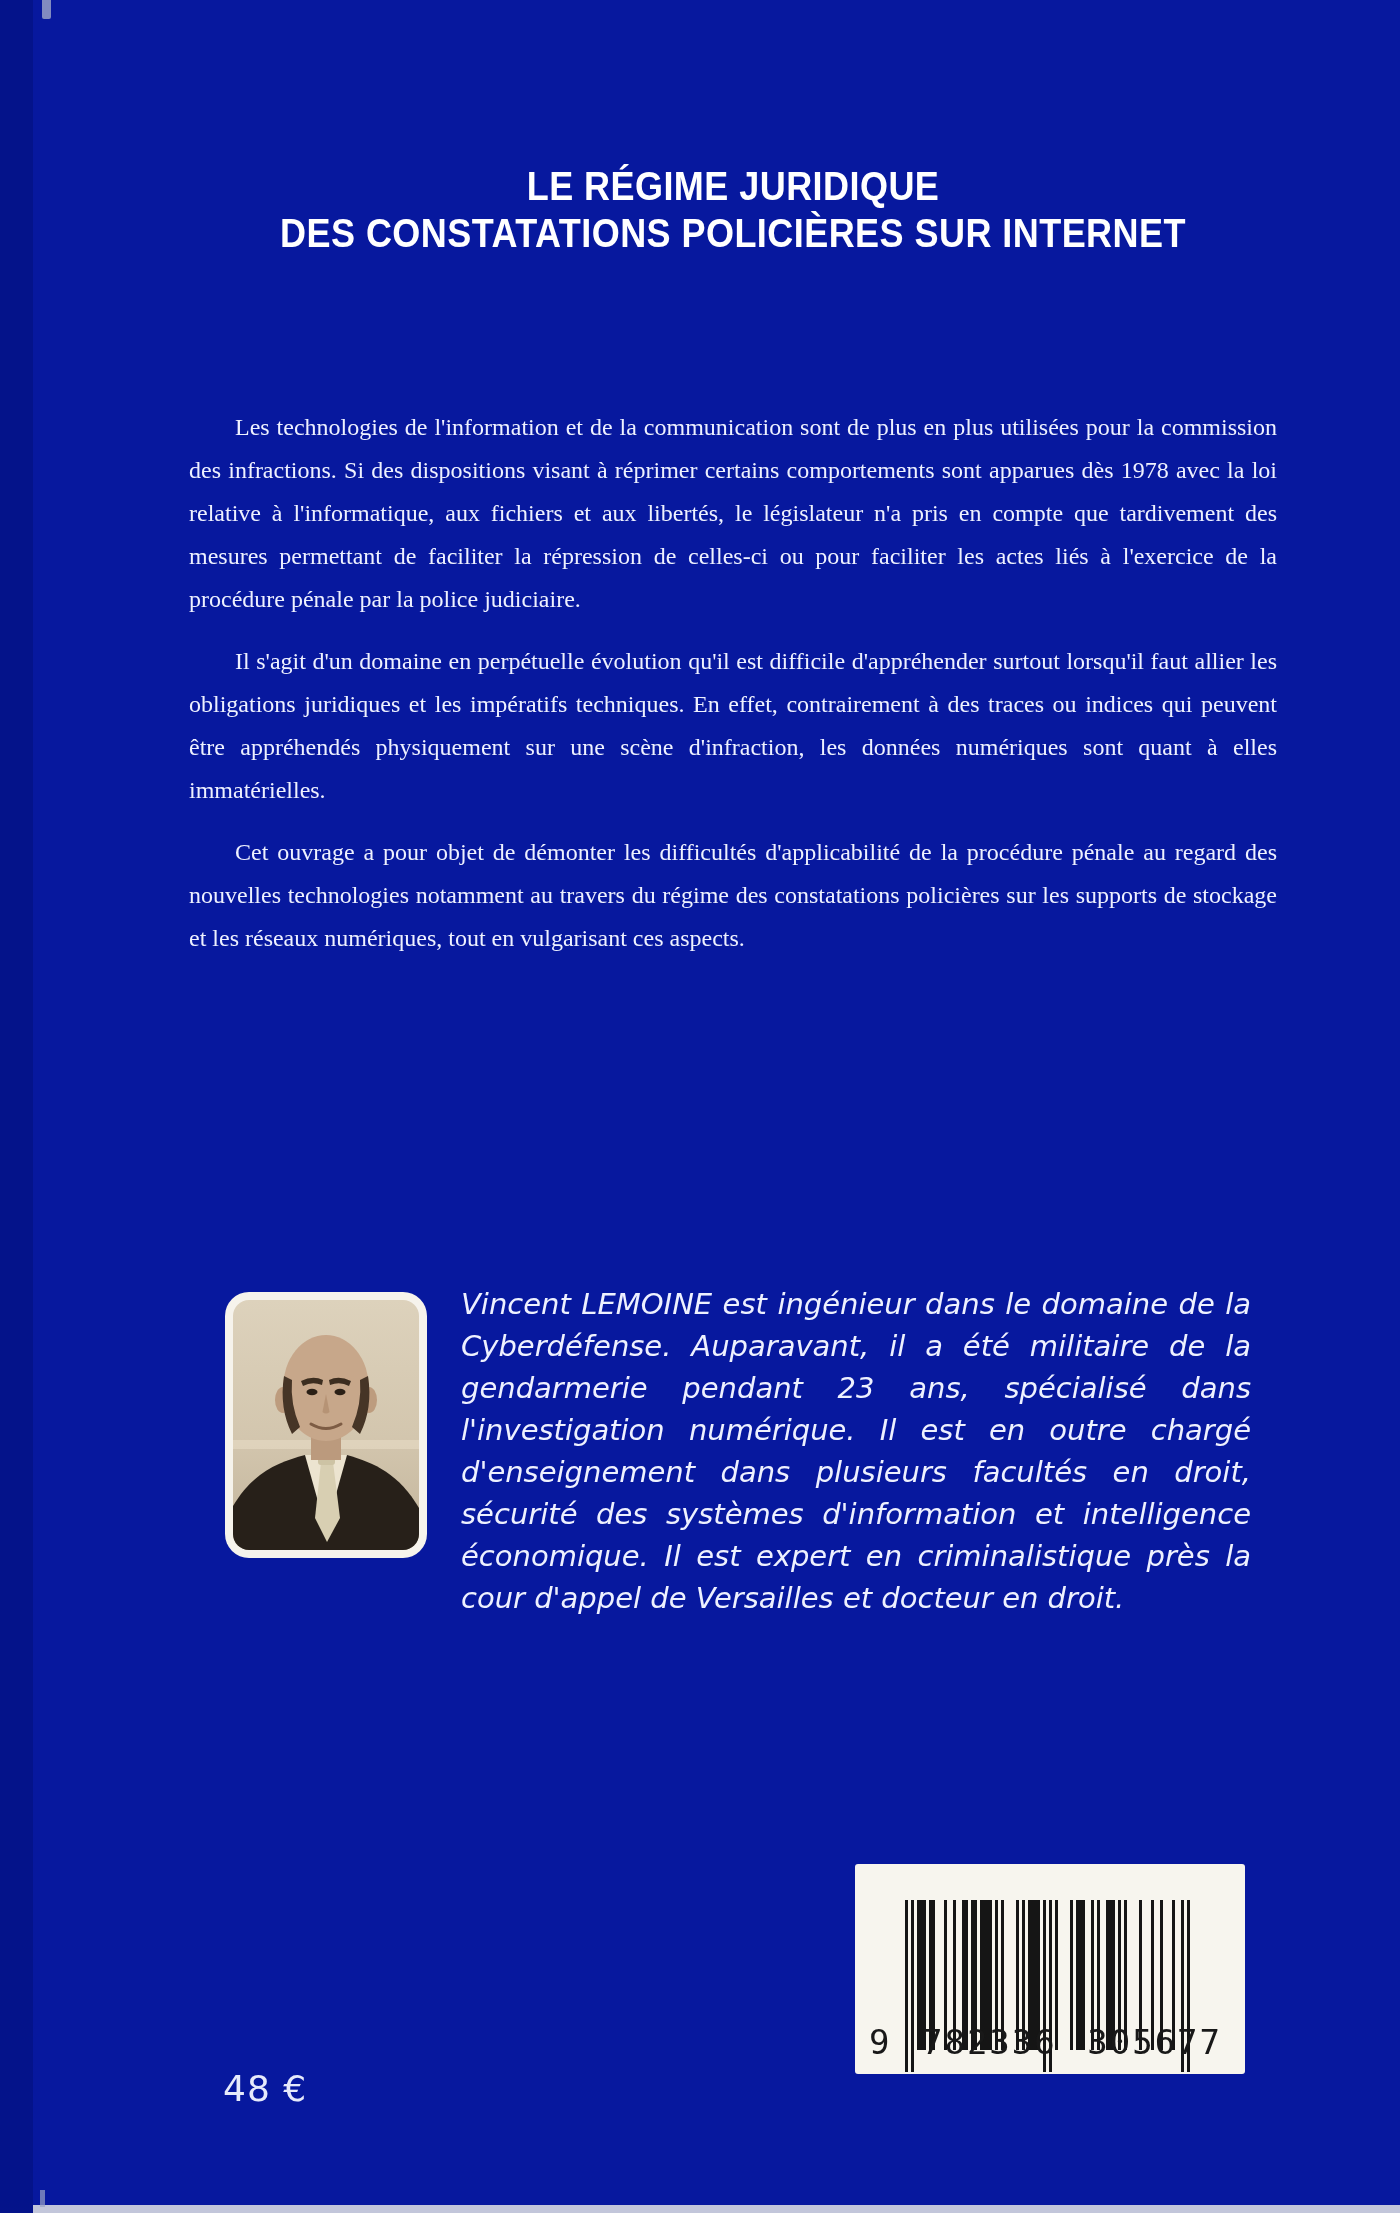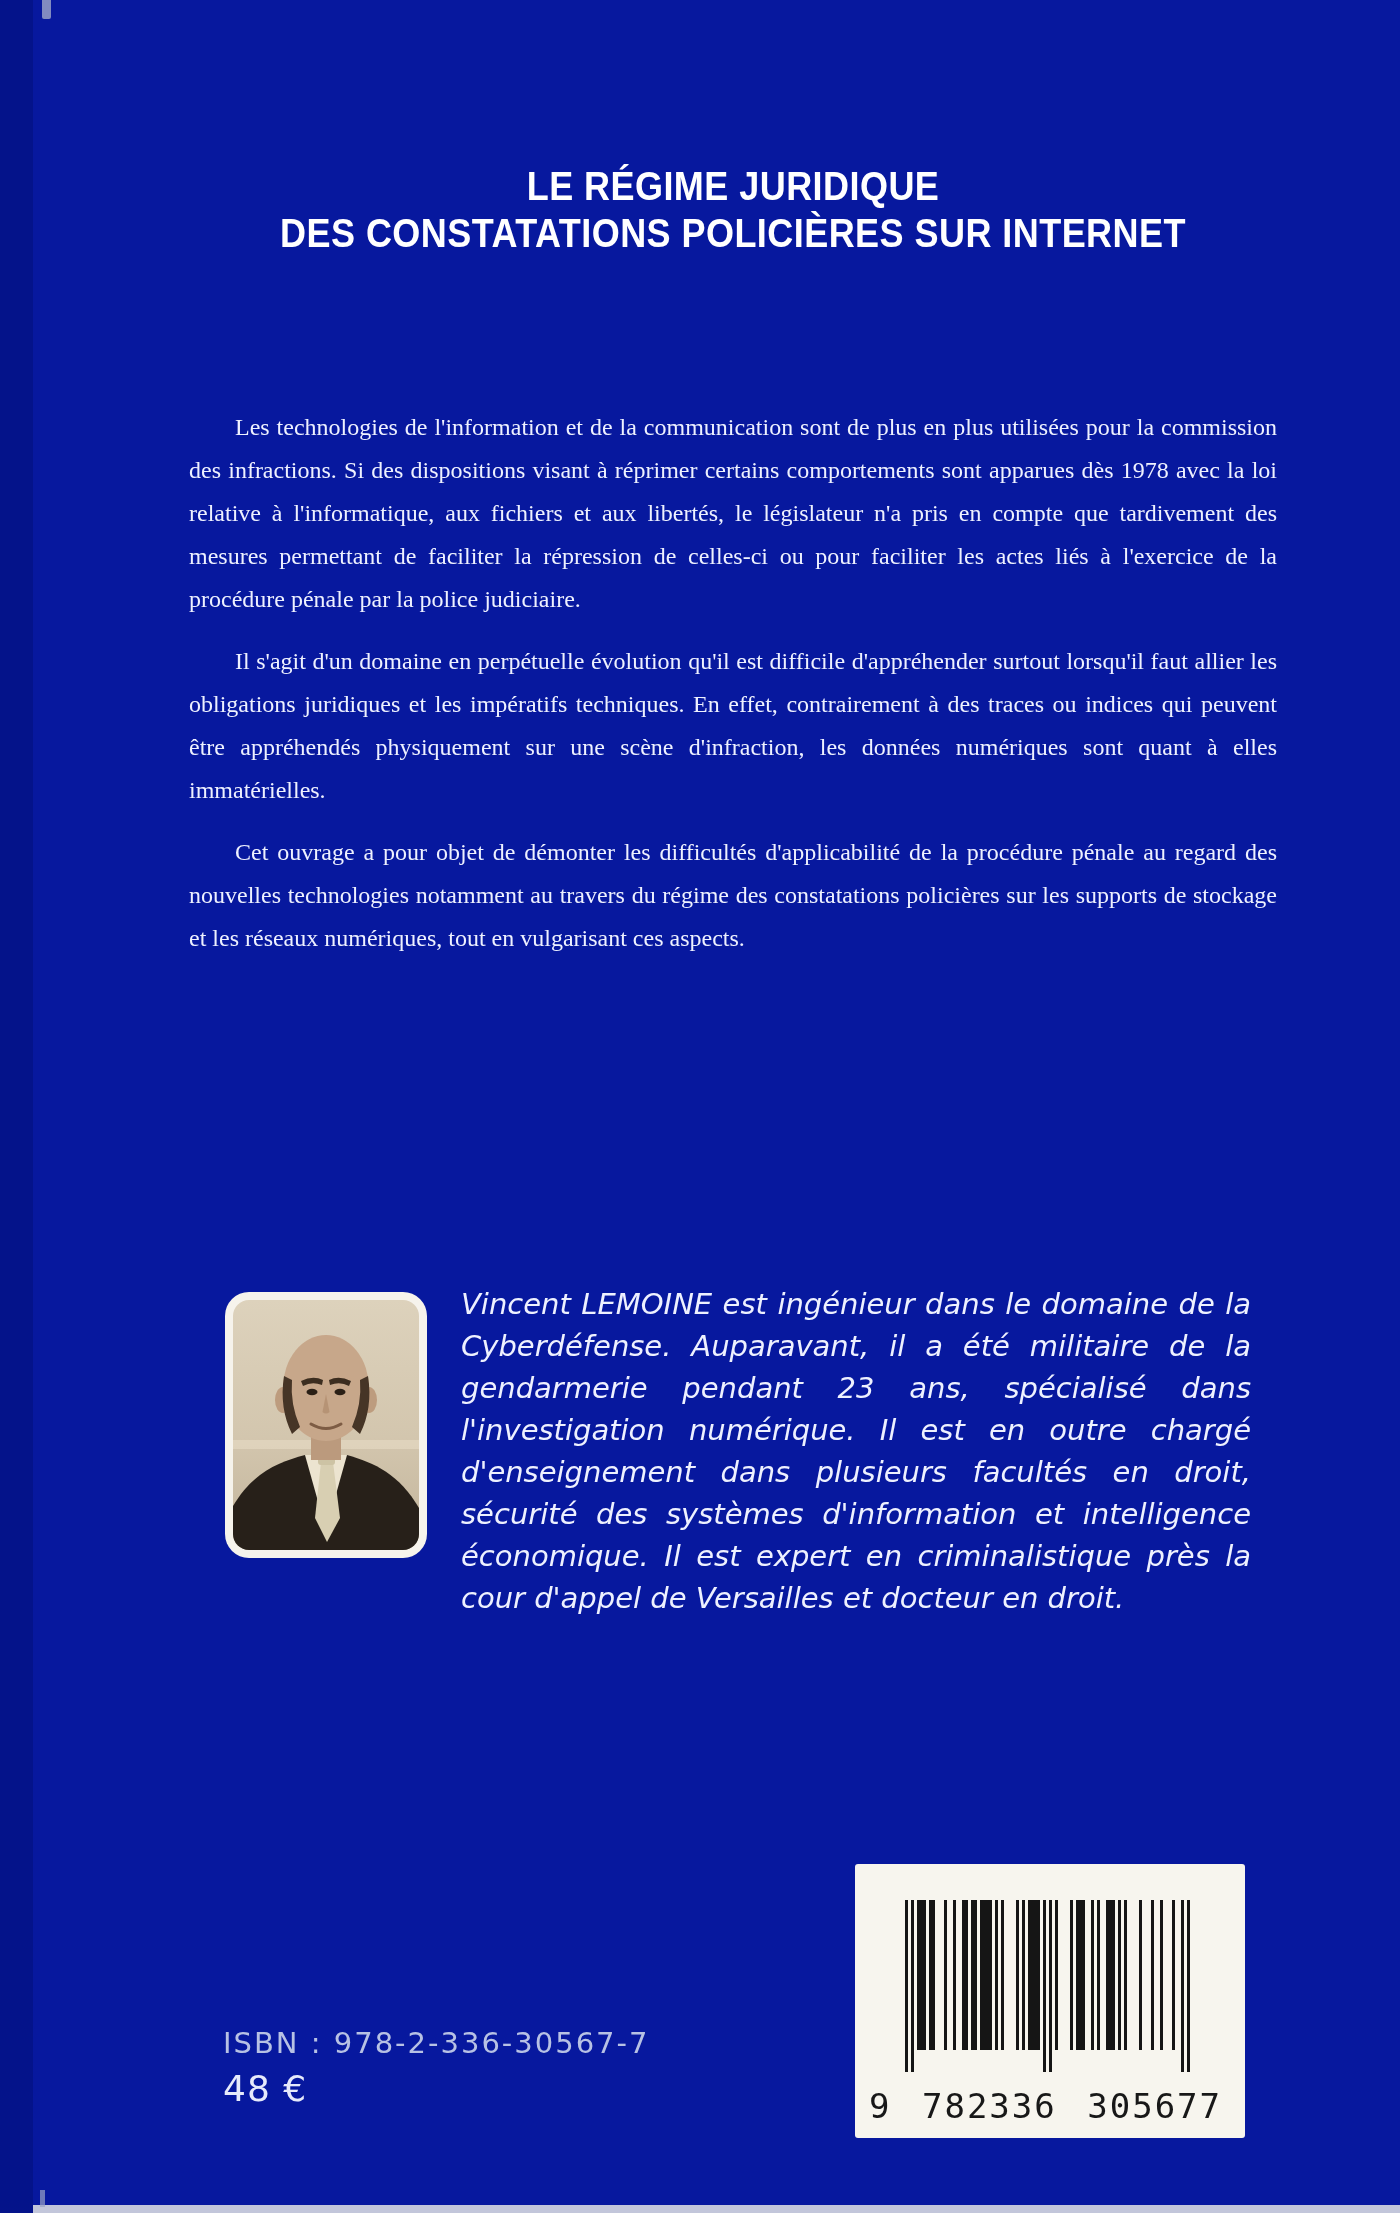--- a/index.html
+++ b/index.html
@@ -52,21 +52,21 @@
   .synopsis p{text-indent:46px;margin:0 0 19px 0;}
   .author-photo{
     position:absolute;left:192px;top:1292px;width:202px;height:266px;
   }
   .author-bio{
     position:absolute;left:428px;top:1283px;width:790px;
     color:var(--text);font-style:italic;
     font-size:29px;line-height:42px;text-align:justify;
   }
   .barcode-panel{
-    position:absolute;left:822px;top:1864px;width:390px;height:274px;
+    position:absolute;left:822px;top:1864px;width:390px;height:210px;
     background:var(--panel);border-radius:3px;
   }
   .barcode-bars{
     position:absolute;left:50px;top:36px;height:172px;
     display:flex;align-items:flex-start;
   }
   .barcode-bars .m{width:3px;height:150px;}
   .barcode-bars .m.on{background:var(--bar);}
   .barcode-bars .m.long{height:172px;}
   .barcode-digits{
@@ -246,19 +246,18 @@
         <div class="m on"></div>
         <div class="m"></div>
         <div class="m"></div>
         <div class="m on long"></div>
         <div class="m long"></div>
         <div class="m on long"></div>
       </div>
     <div class="barcode-digits">9 782336 305677</div>
   </div>
 
-  <div class="isbn-line">ISBN : 978-2-336-30567-7</div>
   <div class="price-line">48 €</div>
 
   <div class="bottom-strip"></div>
   <div class="edge-tick-bottom"></div>
 
 </div>
 
 </body></html>

